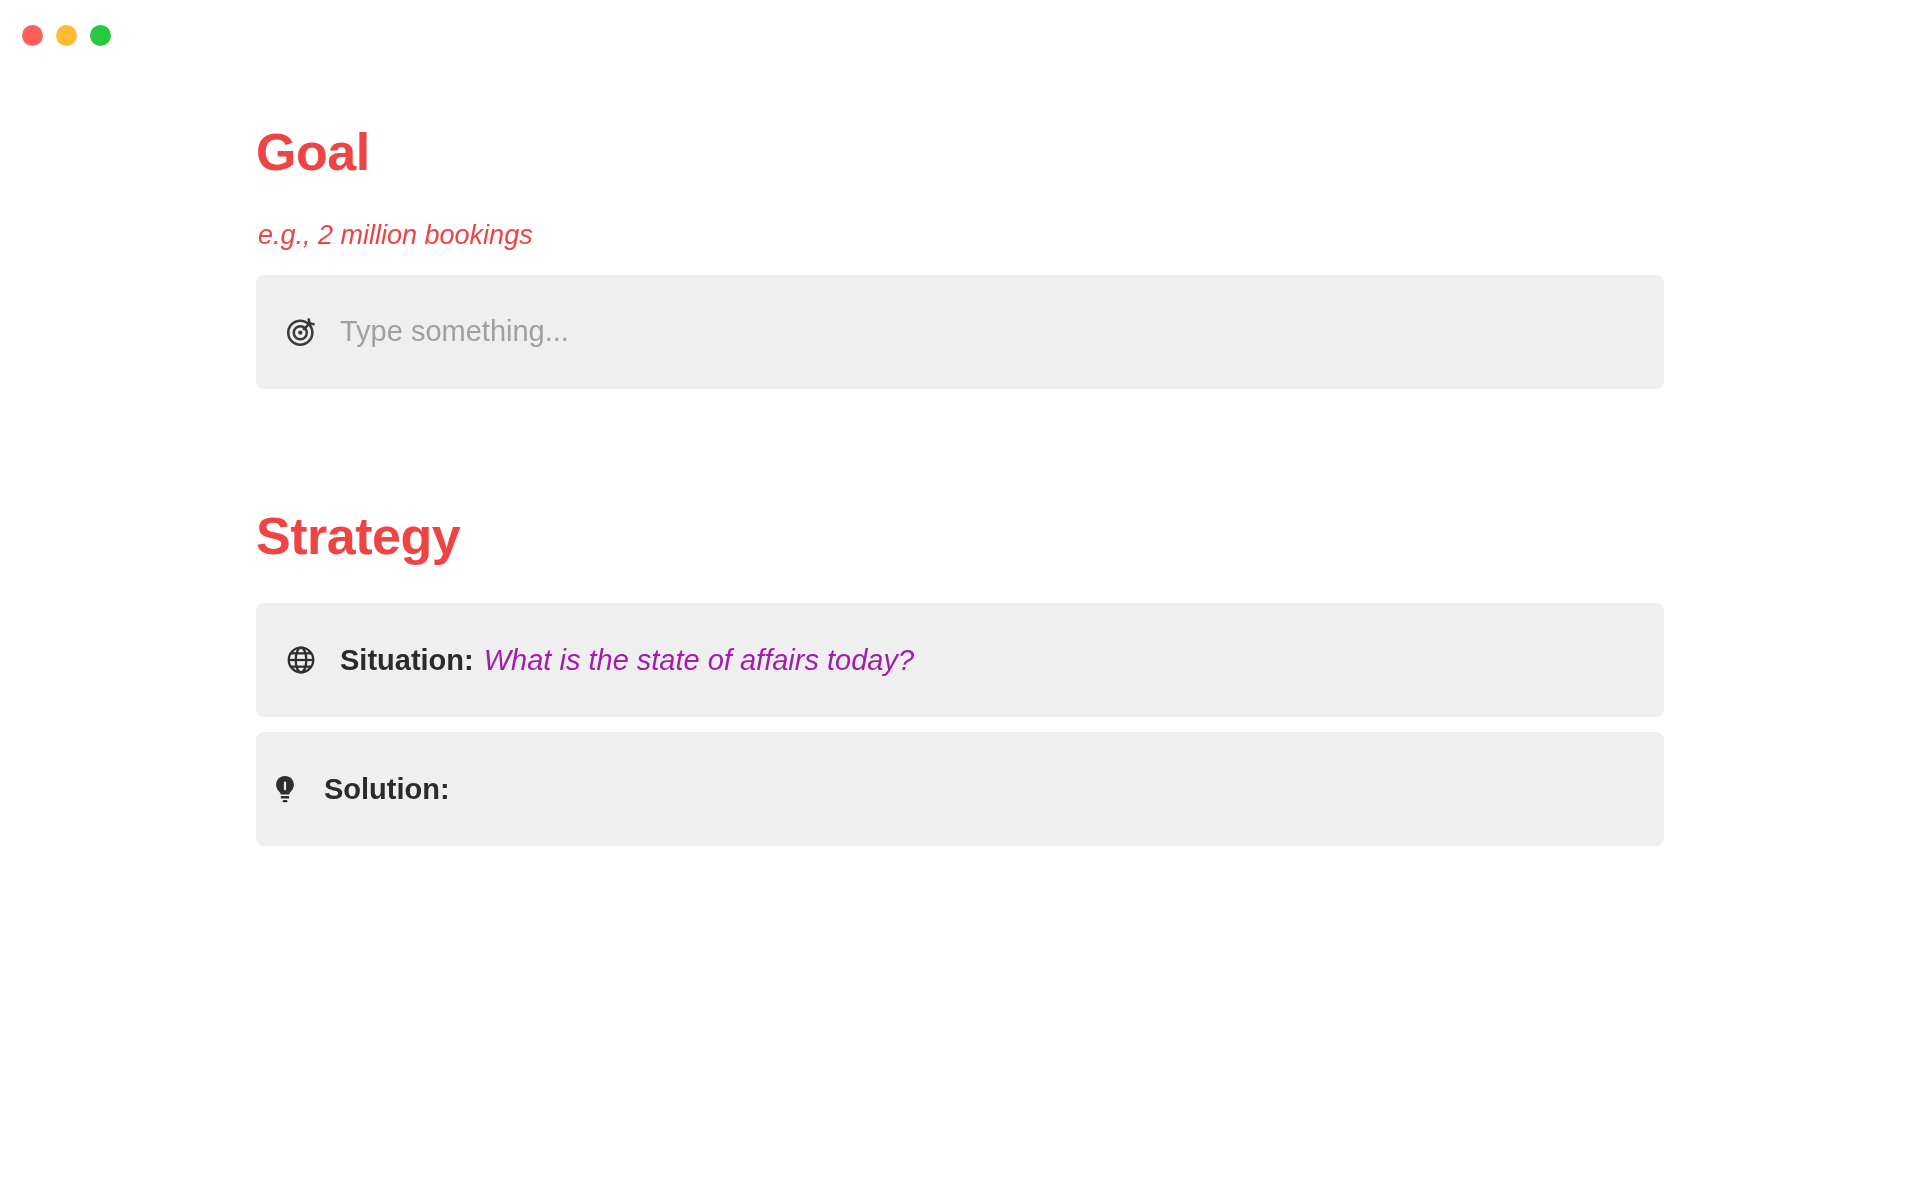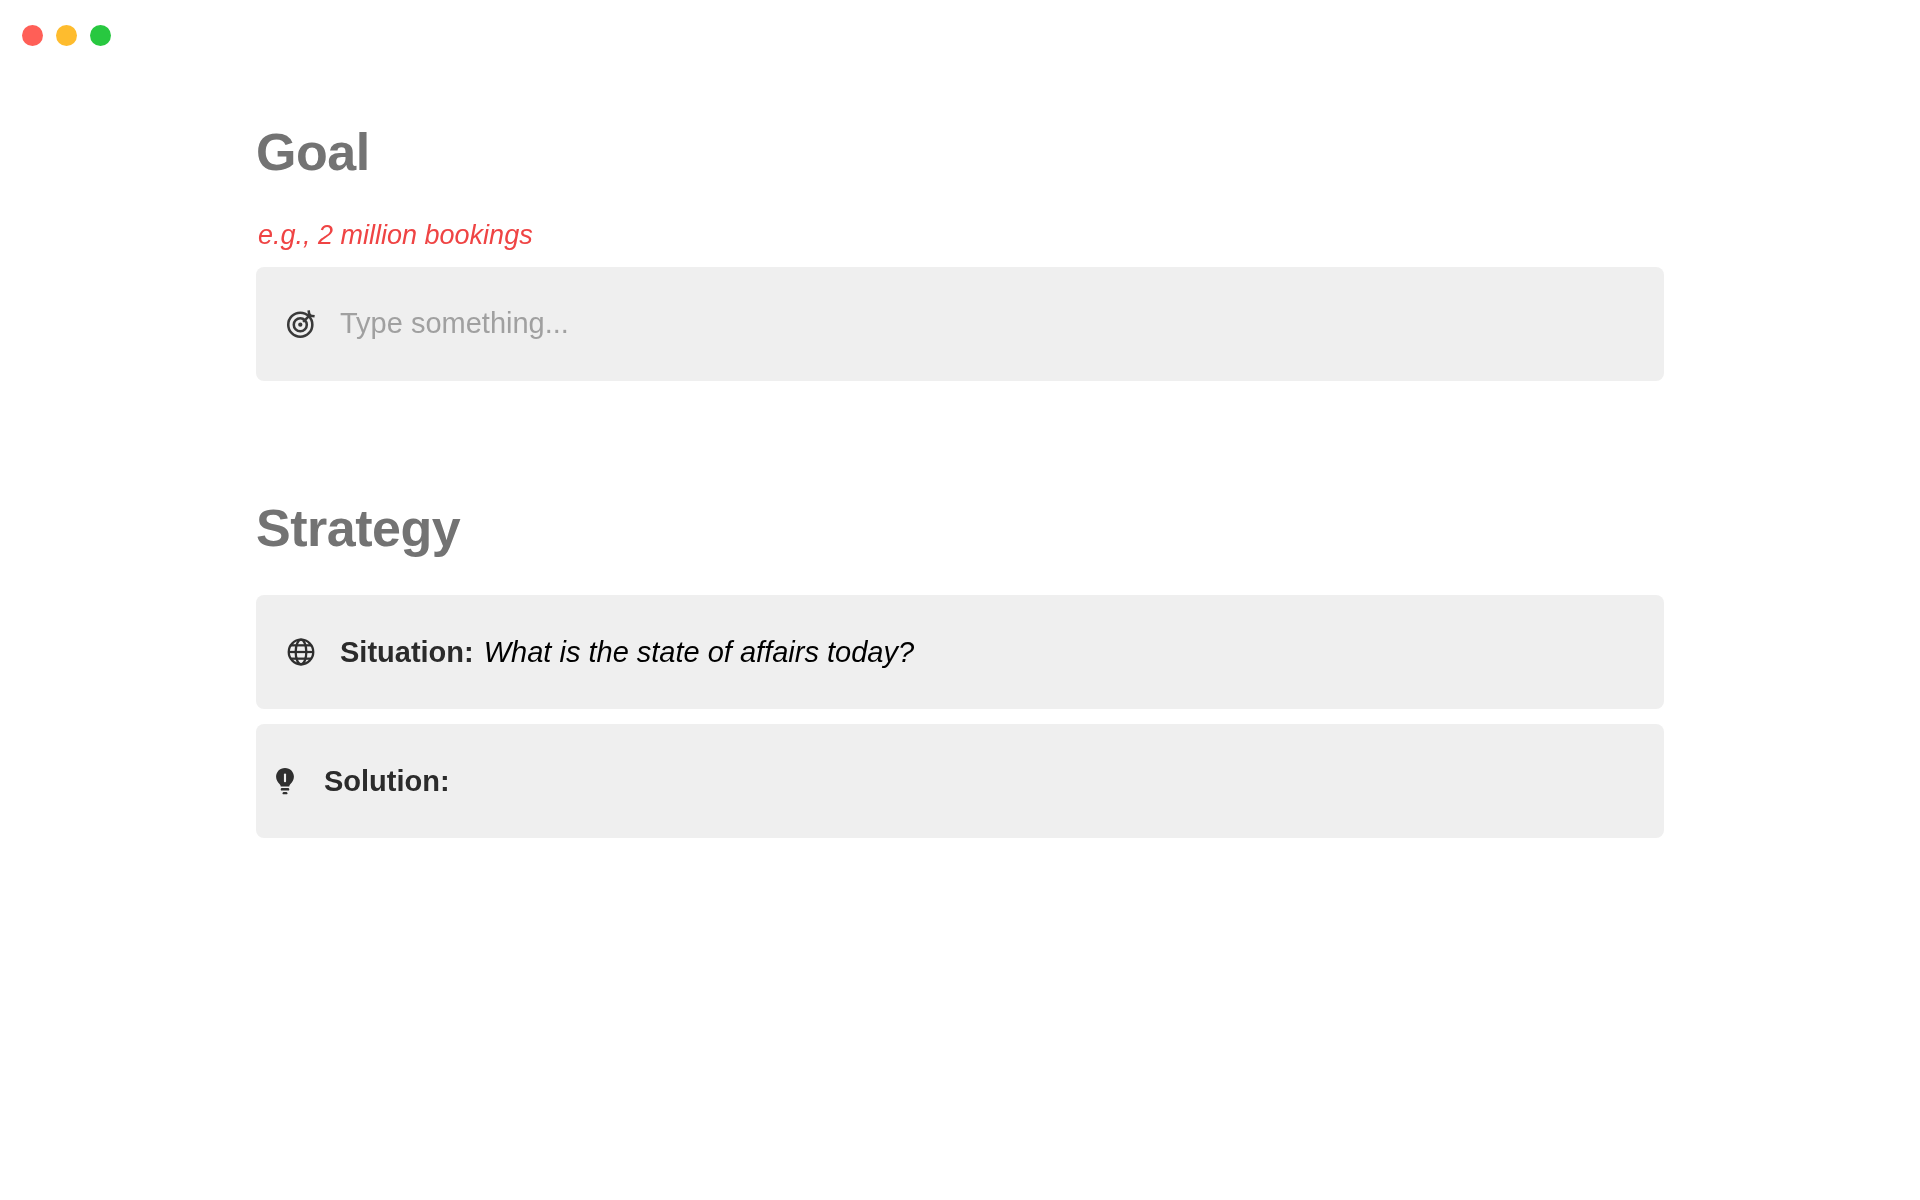--- a/index.html
+++ b/index.html
@@ -49,37 +49,37 @@
     top: 70px;
     left: 0;
     width: 1920px;
     padding: 0 256px;
     box-sizing: border-box;
   }
 
   .section-title {
     font-size: 52px;
     font-weight: bold;
-    color: #737373;
+    color: #ef4444;
     letter-spacing: -0.5px;
     margin: 0;
     line-height: 1.05;
   }
 
   .goal-section { padding-top: 55px; }
 
   .hint {
     font-size: 27px;
     font-style: italic;
     color: #ef4444;
     margin: 40px 0 0 2px;
   }
 
   .input-field {
-    margin-top: 16px;
+    margin-top: 24px;
     height: 114px;
     background: #efefef;
     border-radius: 8px;
     display: flex;
     align-items: center;
     padding: 0 28px;
     box-sizing: border-box;
   }
 
   .input-icon {
@@ -131,21 +131,21 @@
     font-size: 29px;
     font-weight: bold;
     color: #2b2b2b;
     margin-right: 10px;
     white-space: nowrap;
   }
 
   .row-question {
     font-size: 29px;
     font-style: italic;
-    color: #000000;
+    color: #a21caf;
   }
 </style>
 </head>
 <body>
 
 <div class="window">
 
   <div class="titlebar">
     <span class="dot dot-red"></span>
     <span class="dot dot-yellow"></span>

